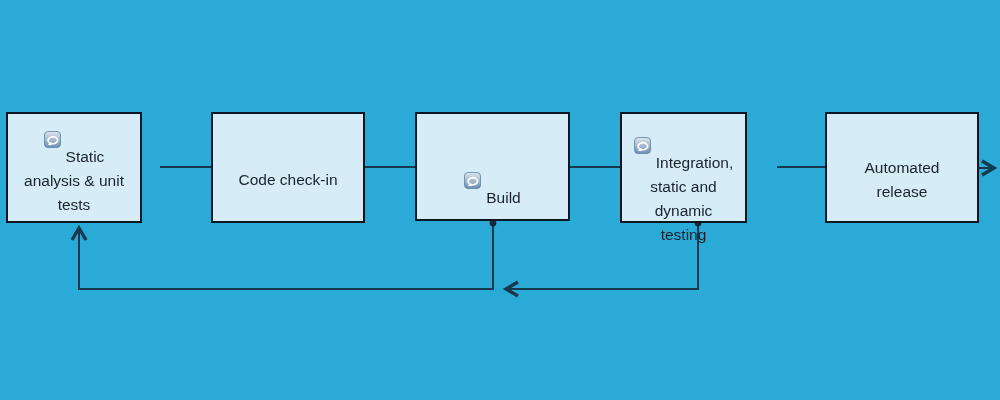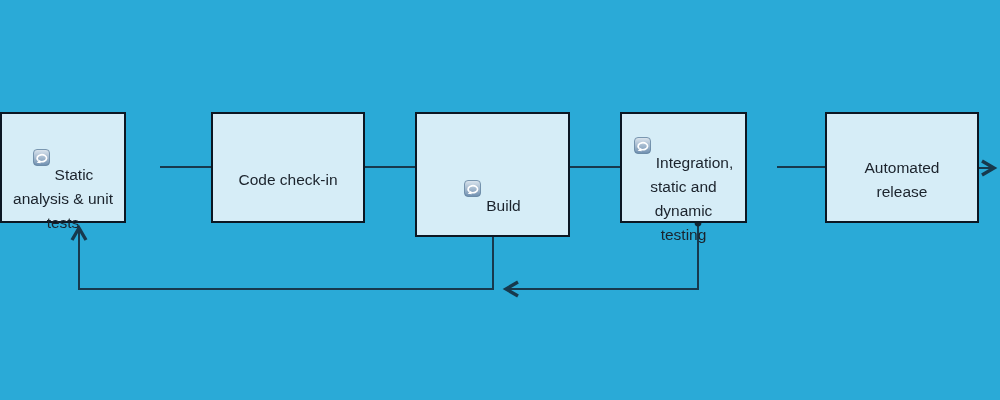--- a/index.html
+++ b/index.html
@@ -33,23 +33,23 @@
     vertical-align: -3px;
     margin-right: 5px;
   }
   .icon svg { display: block; }
   .connectors {
     position: absolute;
     left: 0; top: 0;
     pointer-events: none;
   }
   
-  #node-0 { left: 0;   top: 112px; width: 126px; height: 111px; }
+  #node-0 { left: 6px;   top: 112px; width: 136px; height: 111px; align-items: flex-end; }
   #node-1 { left: 211px; top: 112px; width: 154px; height: 111px; }
-  #node-2 { left: 415px; top: 112px; width: 155px; height: 125px; }
+  #node-2 { left: 415px; top: 112px; width: 155px; height: 109px; }
   #node-3 { left: 620px; top: 112px; width: 127px; height: 111px; }
   #node-4 { left: 825px; top: 112px; width: 154px; height: 111px; }
 </style>
 </head>
 <body>
 
 <div class="canvas">
 
   <svg class="connectors" width="1000" height="400" viewBox="0 0 1000 400">
     <defs>

